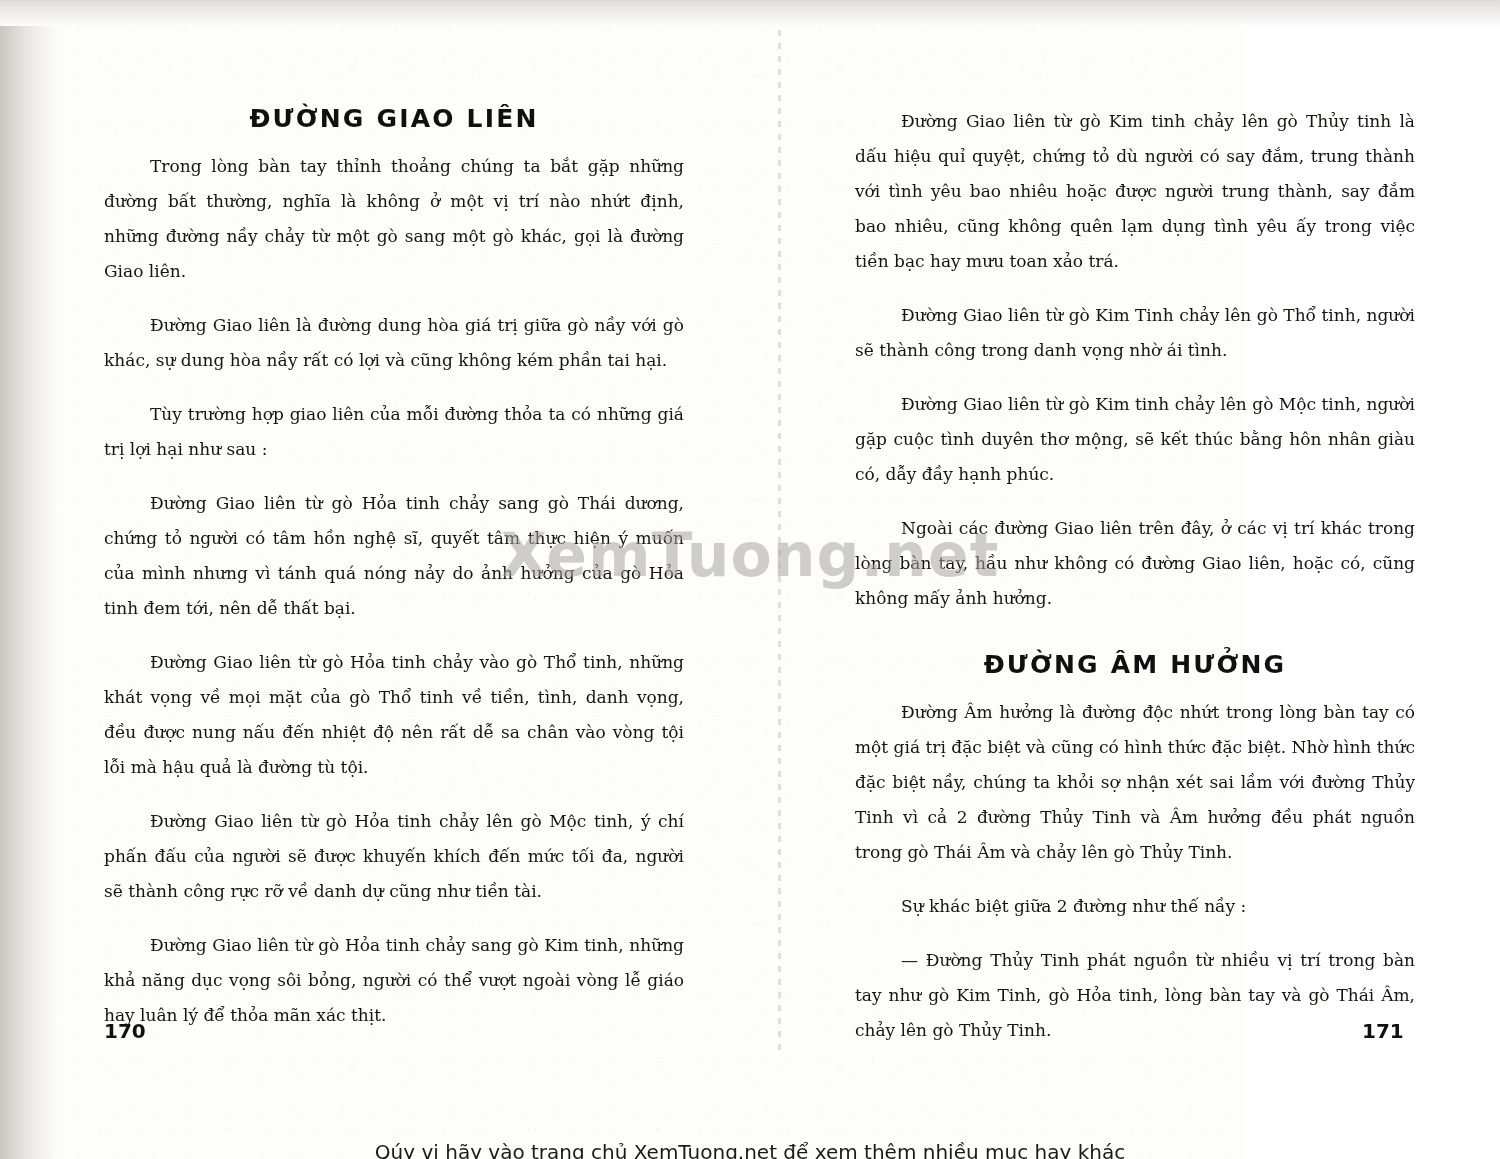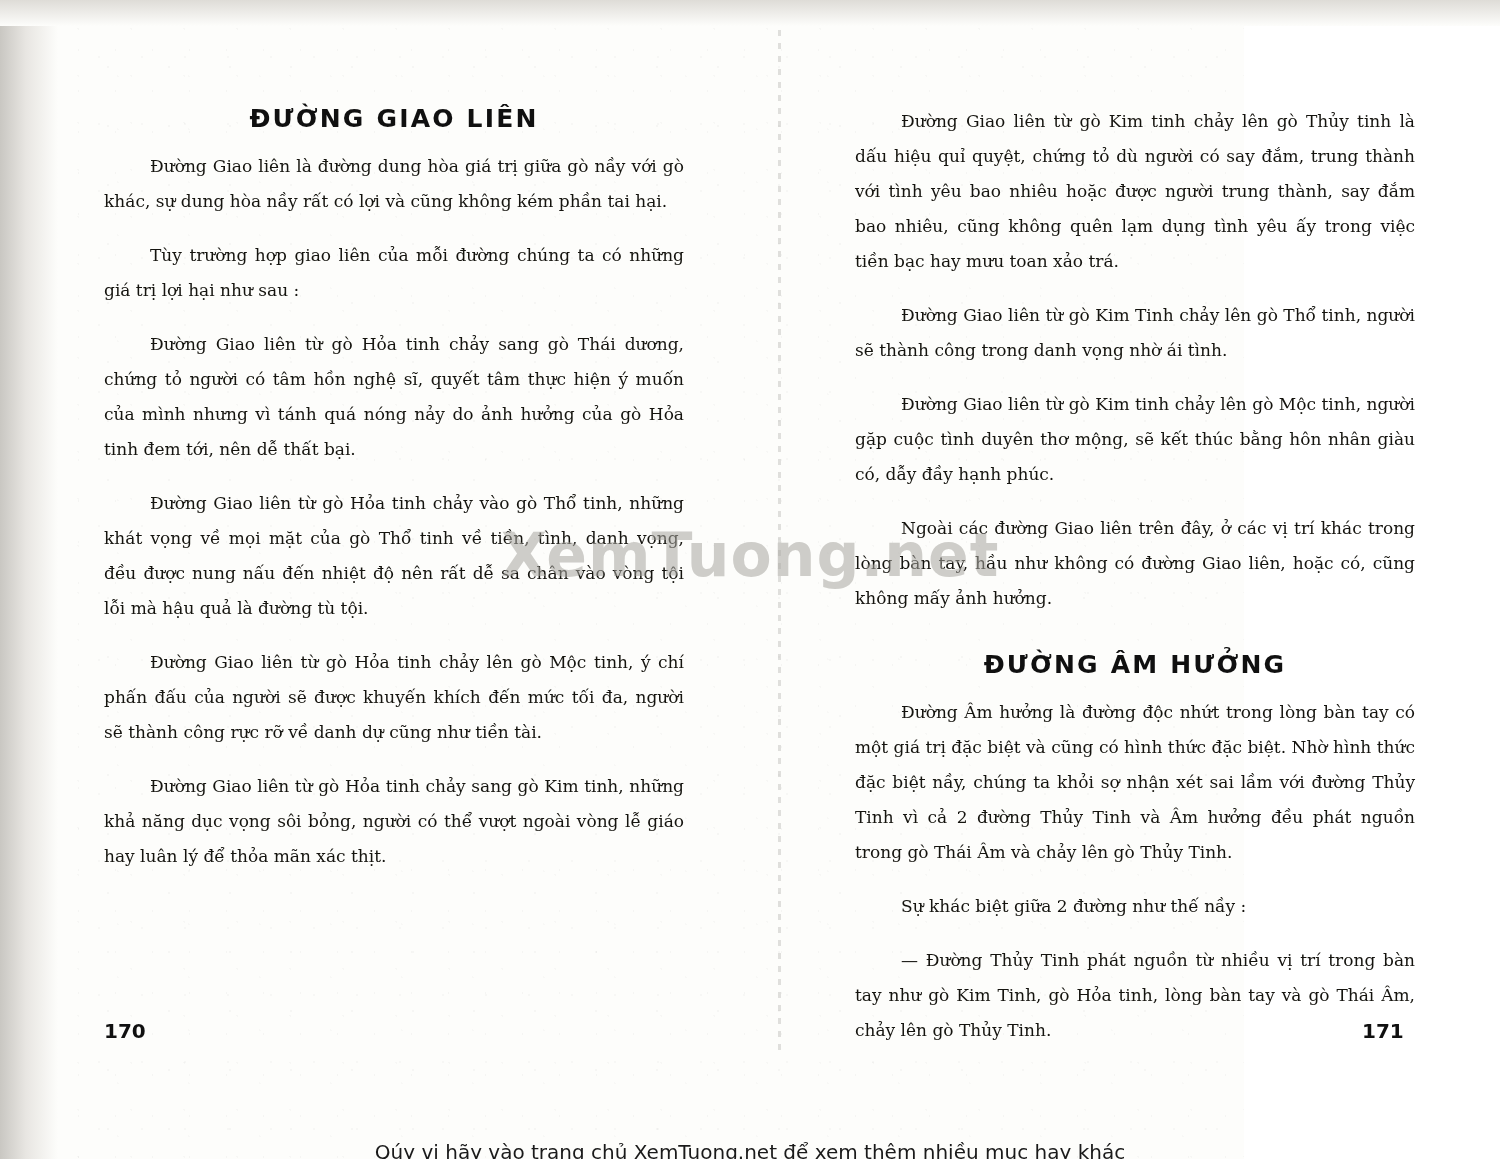--- a/index.html
+++ b/index.html
@@ -133,22 +133,23 @@
 <body>
 
 <div class="page">
   <div class="scan-grain"></div>
   <div class="scan-edge-left"></div>
   <div class="scan-edge-top"></div>
   <div class="gutter"></div>
 
   <div class="col col-left">
     <h1 class="section-title">ĐƯỜNG GIAO LIÊN</h1>
+    <p class="para">Trong lòng bàn tay thỉnh thoảng chúng ta bắt gặp những đường bất thường, nghĩa là không ở một vị trí nào nhứt định, những đường nầy chảy từ một gò sang một gò khác, gọi là đường Giao liên.</p>
     <p class="para">Đường Giao liên là đường dung hòa giá trị giữa gò nầy với gò khác, sự dung hòa nầy rất có lợi và cũng không kém phần tai hại.</p>
-    <p class="para">Tùy trường hợp giao liên của mỗi đường chúng ta có những giá trị lợi hại như sau :</p>
+    <p class="para">Tùy trường hợp giao liên của mỗi đường thỏa ta có những giá trị lợi hại như sau :</p>
     <p class="para">Đường Giao liên từ gò Hỏa tinh chảy sang gò Thái dương, chứng tỏ người có tâm hồn nghệ sĩ, quyết tâm thực hiện ý muốn của mình nhưng vì tánh quá nóng nảy do ảnh hưởng của gò Hỏa tinh đem tới, nên dễ thất bại.</p>
     <p class="para">Đường Giao liên từ gò Hỏa tinh chảy vào gò Thổ tinh, những khát vọng về mọi mặt của gò Thổ tinh về tiền, tình, danh vọng, đều được nung nấu đến nhiệt độ nên rất dễ sa chân vào vòng tội lỗi mà hậu quả là đường tù tội.</p>
     <p class="para">Đường Giao liên từ gò Hỏa tinh chảy lên gò Mộc tinh, ý chí phấn đấu của người sẽ được khuyến khích đến mức tối đa, người sẽ thành công rực rỡ về danh dự cũng như tiền tài.</p>
     <p class="para">Đường Giao liên từ gò Hỏa tinh chảy sang gò Kim tinh, những khả năng dục vọng sôi bỏng, người có thể vượt ngoài vòng lễ giáo hay luân lý để thỏa mãn xác thịt.</p>
   </div>
 
   <div class="col col-right">
     <p class="para">Đường Giao liên từ gò Kim tinh chảy lên gò Thủy tinh là dấu hiệu quỉ quyệt, chứng tỏ dù người có say đắm, trung thành với tình yêu bao nhiêu hoặc được người trung thành, say đắm bao nhiêu, cũng không quên lạm dụng tình yêu ấy trong việc tiền bạc hay mưu toan xảo trá.</p>
     <p class="para">Đường Giao liên từ gò Kim Tinh chảy lên gò Thổ tinh, người sẽ thành công trong danh vọng nhờ ái tình.</p>
     <p class="para">Đường Giao liên từ gò Kim tinh chảy lên gò Mộc tinh, người gặp cuộc tình duyên thơ mộng, sẽ kết thúc bằng hôn nhân giàu có, dẫy đầy hạnh phúc.</p>

